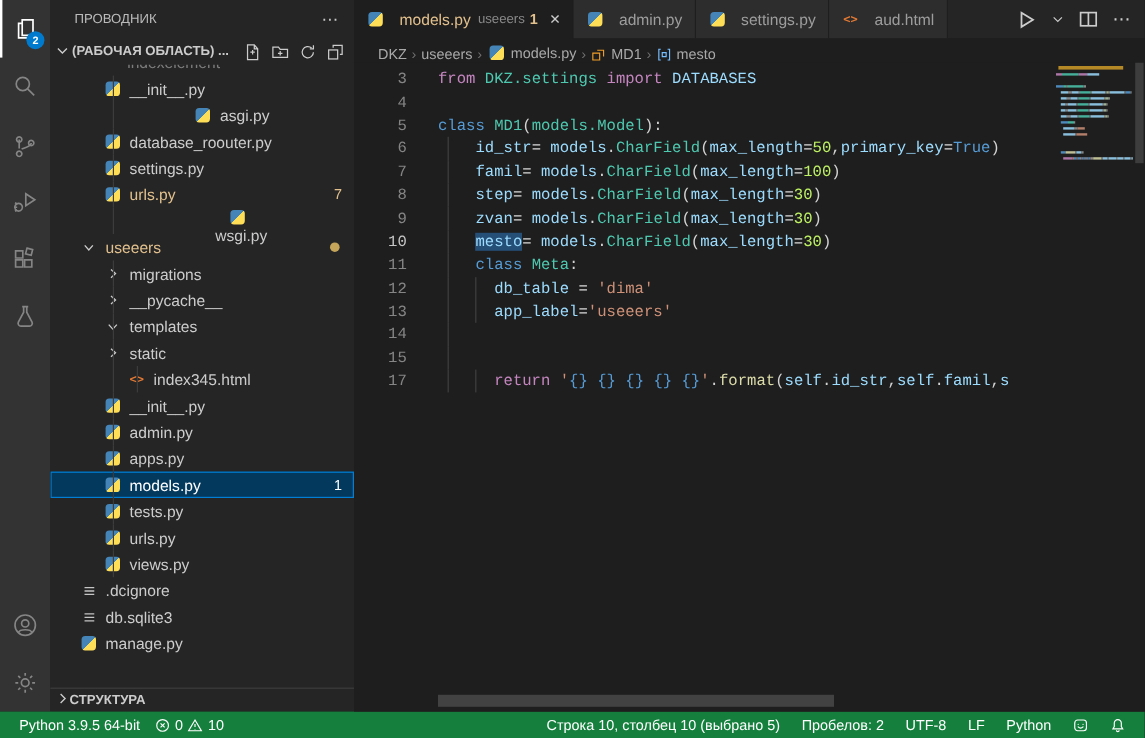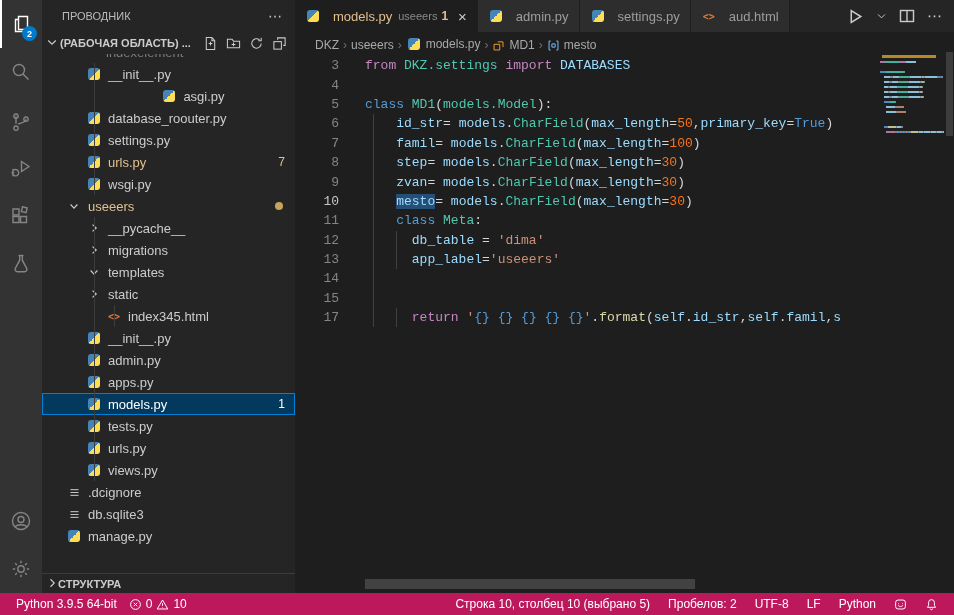--- a/index.html
+++ b/index.html
@@ -74,34 +74,34 @@
 
   #editor { flex:1; position:relative; background:#1e1e1e; overflow:hidden;
             font-family:"Liberation Mono","DejaVu Sans Mono",monospace; font-size:13px; }
   #code { position:absolute; top:4px; left:0; right:75px; }
   .cline { height:19.4px; display:flex; align-items:center; position:relative; white-space:pre; }
   .gutter { flex:0 0 44px; text-align:right; color:#858585; font-size:13px; }
   .gutter.active { color:#c6c6c6; }
   .ctext { margin-left:26px; color:#d4d4d4; }
   .cguide { position:absolute; top:0; bottom:0; width:1px; background:#404040; }
   .tok-kw{color:#569cd6} .tok-k2{color:#c586c0} .tok-ty{color:#4ec9b0} .tok-va{color:#9cdcfe}
-  .tok-nu{color:#f97316} .tok-st{color:#ce9178} .tok-fn{color:#dcdcaa} .tok-pu{color:#d4d4d4}
+  .tok-nu{color:#bef264} .tok-st{color:#ce9178} .tok-fn{color:#dcdcaa} .tok-pu{color:#d4d4d4}
   .tok-ws{color:#d4d4d4}
   .tok-sel { background:#264f78; }
 
   #minimap { position:absolute; top:1px; right:9px; width:65px; height:95px; cursor:pointer; }
   #minimap::before { content:""; position:absolute; top:2px; left:2px; width:54px; height:3px;
                      background:#b58926; }
   .mm-line { height:2px; margin-bottom:3px; display:flex; }
   .mm-seg { height:2px; display:inline-block; opacity:.85; }
   #vscroll { position:absolute; top:0; right:1px; width:7px; height:84px; background:rgba(121,121,121,.35); }
   #hscroll { position:absolute; bottom:4px; left:70px; width:330px; height:10px; background:#424242; cursor:pointer; }
 
   
-  #statusbar { height:22px; background:#be185d; color:#ffffff; display:flex; align-items:center;
+  #statusbar { height:22px; background:#15803d; color:#ffffff; display:flex; align-items:center;
                font-size:12px; padding:0 10px; }
   .sb-item { display:flex; align-items:center; gap:4px; padding:0 6px; cursor:pointer; white-space:nowrap; }
   .sb-item svg { width:13px; height:13px; stroke:#ffffff; fill:none; stroke-width:1.2; }
   #sb-right { margin-left:auto; display:flex; align-items:center; gap:6px; }
 </style>
 </head>
 <body>
 
 <div id="app">
   <div id="top">
@@ -230,21 +230,21 @@
             <span>settings.py</span>
           </div>
           <div class="trow mod" style="padding-left: 44px;">
             <span class="guide"></span>
             <span class="ticon">
               <span class="pyicon"></span>
             </span>
             <span>urls.py</span>
             <span class="tbadge gold">7</span>
           </div>
-          <div class="trow" style="padding-left: 44px;">
+          <div class="trow" style="padding-left: 65px; flex-direction: column;">
             <span class="guide"></span>
             <span class="ticon">
               <span class="pyicon"></span>
             </span>
             <span>wsgi.py</span>
           </div>
           <div class="trow mod" style="padding-left: 24px;">
             <span class="ticon">
               <svg viewBox="0 0 16 16" class="chv">
                 <path d="M3.5 6l4.5 5 4.5-5"></path>
@@ -253,30 +253,30 @@
             <span>useeers</span>
             <span class="dotbadge"></span>
           </div>
           <div class="trow" style="padding-left: 44px;">
             <span class="guide"></span>
             <span class="ticon">
               <svg viewBox="0 0 16 16" class="chv">
                 <path d="M6 3.5l5 4.5-5 4.5"></path>
               </svg>
             </span>
-            <span>__pycache__</span>
+            <span>migrations</span>
           </div>
           <div class="trow" style="padding-left: 44px;">
             <span class="guide"></span>
             <span class="ticon">
               <svg viewBox="0 0 16 16" class="chv">
                 <path d="M6 3.5l5 4.5-5 4.5"></path>
               </svg>
             </span>
-            <span>migrations</span>
+            <span>__pycache__</span>
           </div>
           <div class="trow" style="padding-left: 44px;">
             <span class="guide"></span>
             <span class="ticon">
               <svg viewBox="0 0 16 16" class="chv">
                 <path d="M3.5 6l4.5 5 4.5-5"></path>
               </svg>
             </span>
             <span>templates</span>
           </div>

